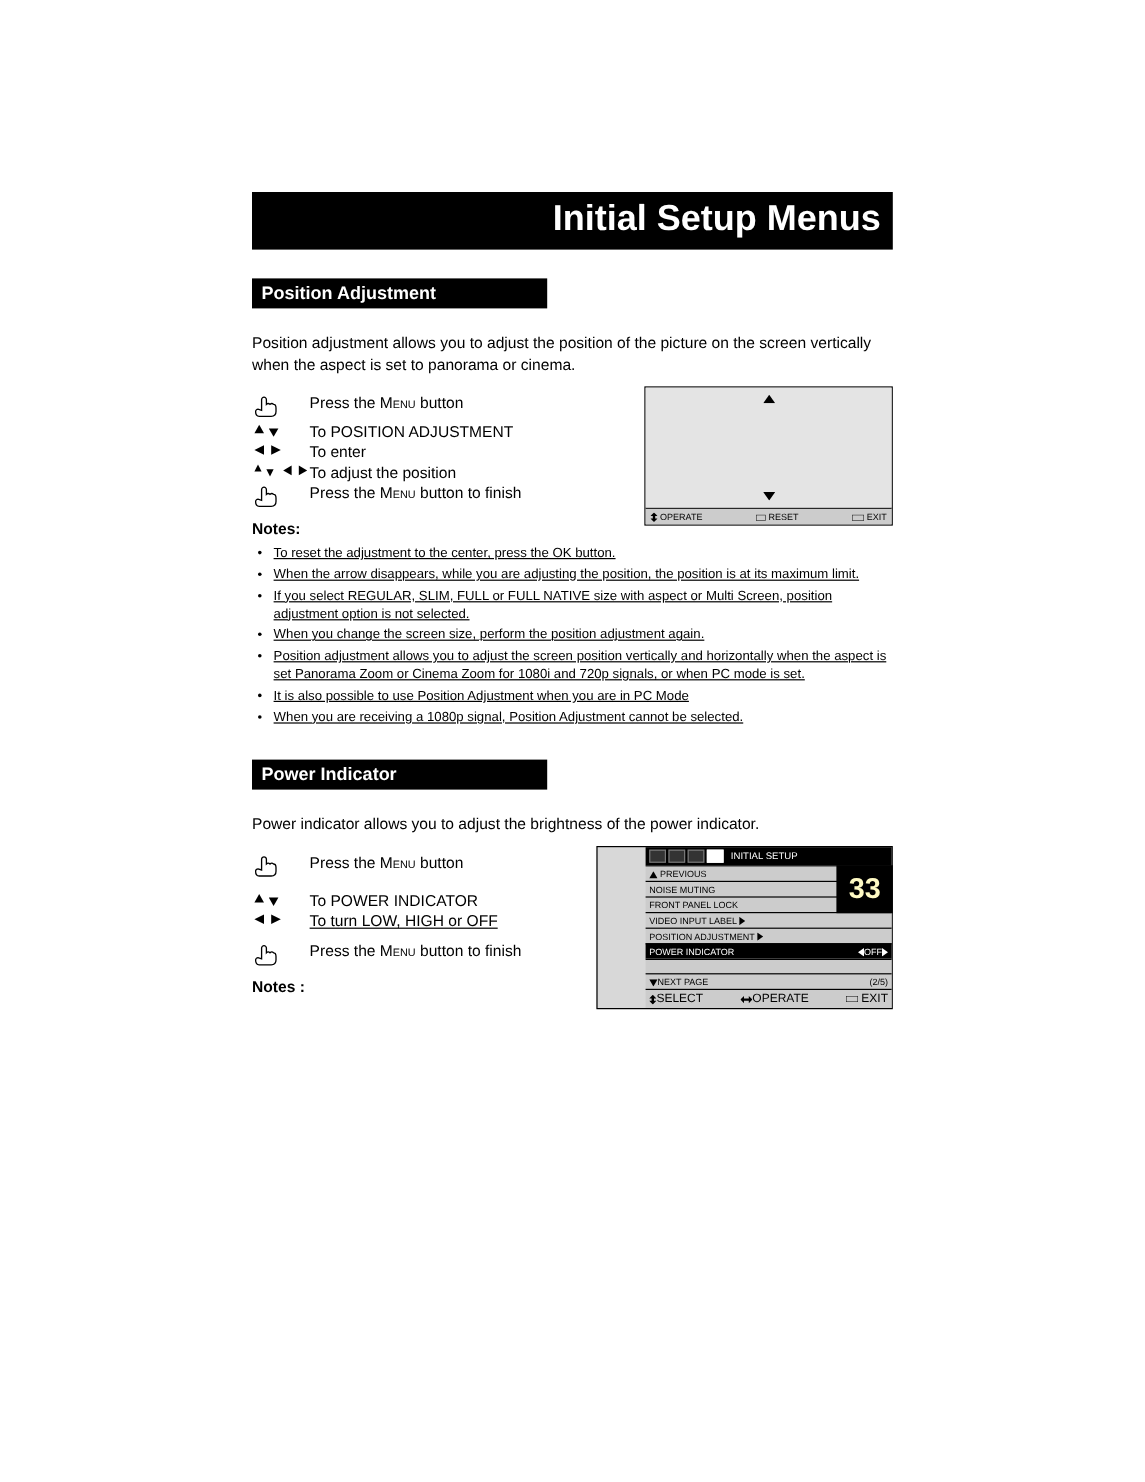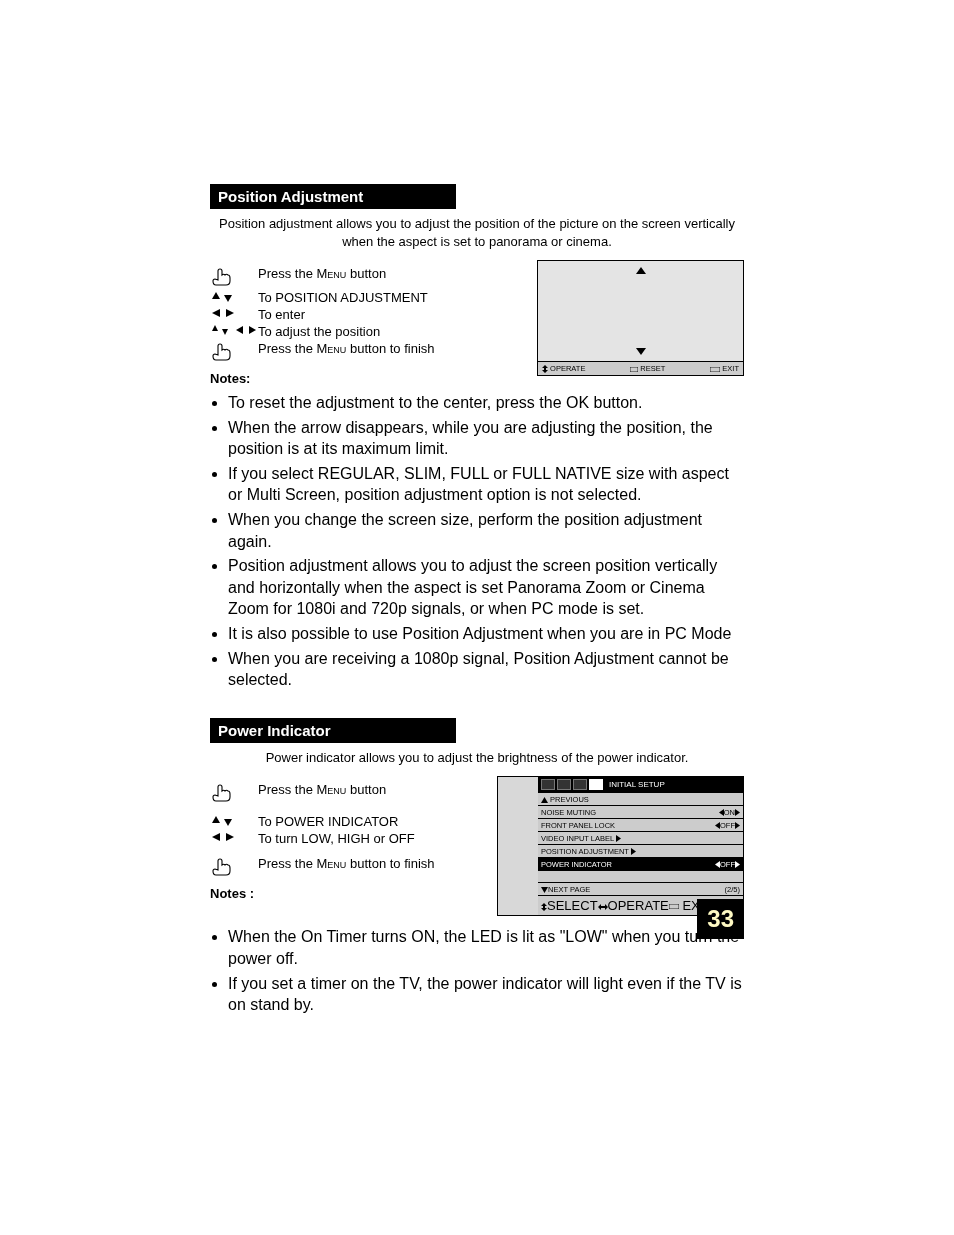--- a/index.html
+++ b/index.html
@@ -1,53 +1,54 @@
 <!DOCTYPE html>
 <html><head>
 <meta charset="utf-8">
 <style>
   html,body{margin:0;padding:0;background:#fff;color:#000;}
   body{font-family:Arial,Helvetica,sans-serif;font-size:13px;width:954px;}
   .page{padding:160px 210px 40px 210px;position:relative;}
   .title-bar{background:#000;color:#fff;text-align:right;padding:6px 10px 8px 10px;font-size:30px;font-weight:bold;font-family:Arial,Helvetica,sans-serif;}
   .section-break{height:24px;}
   .subhead{background:#000;color:#fff;font-weight:bold;font-size:15px;padding:4px 8px;display:inline-block;width:230px;}
-  .bodytext{margin:6px 0 10px 0;line-height:1.35;font-size:13px;text-align:center;}
+  .bodytext{margin:20px 0 10px 0;line-height:1.35;font-size:13px;}
   .sc{font-variant:small-caps;}
   .steps{margin:6px 0 8px 0;}
   .steps-row{display:flex;align-items:flex-start;margin:2px 0;}
   .steps-icon{width:48px;flex:0 0 48px;display:flex;align-items:center;}
   .steps-text{flex:1;font-size:13px;}
   .notes-label{font-weight:bold;margin-top:6px;}
   ul.bullets{margin:6px 0 0 0;padding:0 0 0 18px;}
-  ul.bullets li{margin:3px 0;line-height:1.35;font-size:16px;}
+  ul.bullets li{margin:3px 0;line-height:1.35;font-size:11px;text-decoration:underline;}
   .two-col{display:flex;gap:28px;}
   .two-col .left{flex:1;}
   .two-col .right{flex:0 0 205px;}
   .osd{border:1px solid #000;width:205px;background:#ddd;font-size:8px;}
   .osd .screen{height:100px;background:#e4e4e4;position:relative;}
   .osd .screen .tri-up{position:absolute;left:50%;top:6px;transform:translateX(-50%);}
   .osd .screen .tri-down{position:absolute;left:50%;bottom:6px;transform:translateX(-50%);}
   .osd .footer{display:flex;justify-content:space-between;align-items:center;background:#ccc;border-top:1px solid #000;padding:2px 4px;font-size:7.5px;}
   .osd2{border:1px solid #000;width:205px;background:#d8d8d8;font-size:8px;padding-left:40px;}
   .osd2 .hdr{display:flex;align-items:center;background:#000;color:#fff;padding:2px 3px;font-size:8px;}
   .osd2 .hdr .tabicon{width:12px;height:9px;border:1px solid #777;background:#333;margin-right:2px;}
   .osd2 .hdr .tabicon.sel{background:#fff;border-color:#fff;}
   .osd2 .row{display:flex;justify-content:space-between;align-items:center;border-top:1px solid #000;padding:1.5px 3px;background:#ccc;font-size:7.5px;}
   .osd2 .row.sel{background:#000;color:#fff;}
-  .osd2 .ftr{display:flex;align-items:center;background:#ccc;border-top:1px solid #000;padding:2px 3px;font-size:13px;}
+  .osd2 .ftr{display:flex;justify-content:space-between;align-items:center;background:#ccc;border-top:1px solid #000;padding:2px 3px;font-size:10px;}
   .page-num{position:absolute;right:210px;bottom:120px;background:#000;color:#fef9c3;font-size:24px;font-weight:bold;padding:6px 10px;}
   svg{display:block;}
   .halfspace{display:inline-block;width:4px;}
 </style>
 </head>
 <body>
 
 <div class="page">
 
+  <div class="title-bar">Initial Setup Menus</div>
 
   <div class="section-break"></div>
 
   
   <div class="subhead">Position Adjustment</div>
   <div class="bodytext">Position adjustment allows you to adjust the position of the picture on the screen vertically when the aspect is set to panorama or cinema.</div>
 
   <div class="two-col">
     <div class="left">
       <div class="steps">
@@ -175,21 +176,21 @@
         </div>
         <div class="steps-row">
           <div class="steps-icon">
             <svg width="26" height="14" viewBox="0 0 26 14">
                 <polygon points="6,2 10,9 2,9"></polygon>
                 <polygon points="18,12 22,5 14,5"></polygon>
               </svg>
           </div>
           <div class="steps-text">To POWER INDICATOR</div>
         </div>
-        <div class="steps-row" style="margin-bottom:10px;">
+        <div class="steps-row" style="margin-bottom:10px;text-decoration:underline;">
           <div class="steps-icon">
             <svg width="26" height="12" viewBox="0 0 26 12">
                 <polygon points="2,6 10,2 10,10"></polygon>
                 <polygon points="24,6 16,2 16,10"></polygon>
               </svg>
           </div>
           <div class="steps-text">To turn LOW, HIGH or OFF</div>
         </div>
         <div class="steps-row">
           <div class="steps-icon">
@@ -283,19 +284,15 @@
             <svg width="10" height="5" style="display:inline;vertical-align:middle;">
                 <rect x="0" y="0" width="10" height="5" fill="none" stroke="#000" stroke-width="0.8"></rect>
               </svg>
             <span>EXIT</span>
           </span>
         </div>
       </div>
     </div>
   </div>
 
-  <ul class="bullets" style="margin-top:10px;">
-    <li>When the On Timer turns ON, the LED is lit as "LOW" when you turn the power off.</li>
-    <li>If you set a timer on the TV, the power indicator will light even if the TV is on stand by.</li>
-  </ul>
 
   <div class="page-num">33</div>
 </div>
 
 </body></html>

